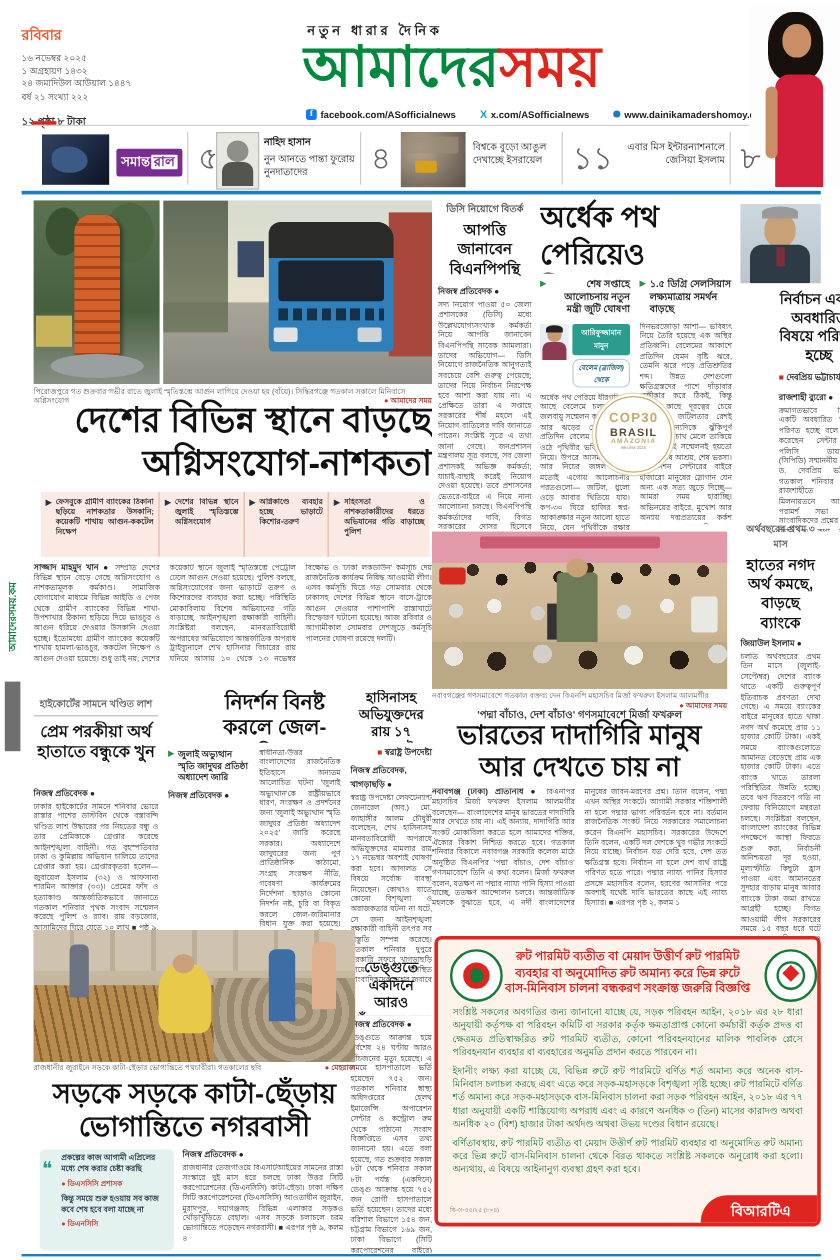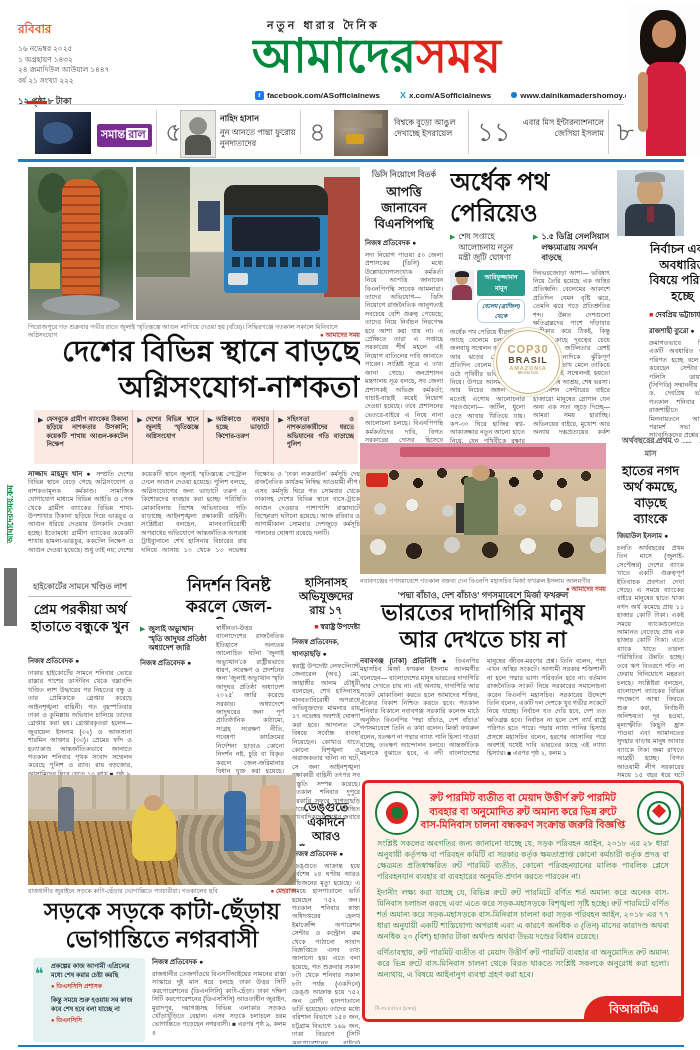--- a/index.html
+++ b/index.html
@@ -32,21 +32,21 @@
     <div style="font-size:7.4px;color:#444;line-height:10.5px;margin-top:4px;">
       <div>১৬ নভেম্বর ২০২৫</div>
       <div>১ অগ্রহায়ণ ১৪৩২</div>
       <div>২৪ জমাদিউল আউয়াল ১৪৪৭</div>
       <div>বর্ষ ২১ সংখ্যা ২২২</div>
     </div>
     <div style="font-size:8.6px;color:#333;margin-top:9px;font-weight:bold;">১২ পৃষ্ঠা ৮ টাকা</div>
   </div>
   <div class="abs" style="left:27px;top:101px;width:20px;height:3px;background:#e02419;"></div>
 
-  <div class="abs" style="left:267px;top:17px;font-size:11px;letter-spacing:3px;color:#222;font-weight:bold;text-align:right;">নতুন ধারার দৈনিক</div>
+  <div class="abs" style="left:256px;top:17px;font-size:11px;letter-spacing:3px;color:#222;font-weight:bold;text-align:right;">নতুন ধারার দৈনিক</div>
 
   <div class="abs" style="left:252px;top:26px;width:380px;height:62px;overflow:hidden;font-weight:bold;font-size:47px;line-height:60px;white-space:nowrap;">
     <span style="color:#00883c;">আমাদের</span><span style="color:#e02419;">সময়</span>
   </div>
 
   <div class="abs" style="left:255px;top:90px;width:375px;display:flex;gap:20px;font-size:8px;font-weight:bold;color:#222;align-items:center;">
     <span style="display:flex;align-items:center;gap:3px;">
       <span style="display:inline-block;width:9px;height:9px;background:#1877f2;color:#fff;border-radius:2px;text-align:center;font-size:7px;line-height:9px;font-family:'Liberation Serif',serif;">f</span>
       <span>facebook.com/ASofficialnews</span>
     </span>
@@ -199,21 +199,21 @@
     <div class="hl" style="font-size:12.5px;line-height:16px;margin-top:3px;height:50px;overflow:hidden;">আপত্তি জানাবেন বিএনপিপন্থি আমলারা</div>
     <div class="byline" style="margin-top:3px;">নিজস্ব প্রতিবেদক ●</div>
     <div class="body" style="height:200px;margin-top:2px;">সদ্য নিয়োগ পাওয়া ৫০ জেলা প্রশাসকের (ডিসি) মধ্যে উল্লেখযোগ্যসংখ্যক কর্মকর্তা নিয়ে আপত্তি জানাবেন বিএনপিপন্থি সাবেক আমলারা। তাদের অভিযোগ— ডিসি নিয়োগে রাজনৈতিক আনুগত্যই সবচেয়ে বেশি গুরুত্ব পেয়েছে; তাদের নিয়ে নির্বাচন নিরপেক্ষ হবে আশা করা যায় না। এ প্রেক্ষিতে তারা এ সপ্তাহে সরকারের শীর্ষ মহলে এই নিয়োগ বাতিলের দাবি জানাতে পারেন। সংশ্লিষ্ট সূত্রে এ তথ্য জানা গেছে। জনপ্রশাসন মন্ত্রণালয় সূত্র বলছে, সব জেলা প্রশাসকই অভিজ্ঞ কর্মকর্তা; যাচাই-বাছাই করেই নিয়োগ দেওয়া হয়েছে। তবে প্রশাসনের ভেতরে-বাইরে এ নিয়ে নানা আলোচনা চলছে। বিএনপিপন্থি কর্মকর্তাদের দাবি, বিগত সরকারের দোসর হিসেবে চিহ্নিতরাও গুরুত্বপূর্ণ জেলায় নিয়োগ পেয়েছেন।</div>
   </div>
 
   <div class="abs hl" style="left:450px;top:166px;width:160px;height:62px;font-size:24px;line-height:31px;text-align:left;overflow:hidden;">অর্ধেক পথ পেরিয়েও ধীরগতি</div>
 
   <div class="abs" style="left:450px;top:232px;width:75px;">
     <div class="bulletrow">
         <span class="tri green">▶</span>
-        <span style="font-size:8px;font-weight:normal;line-height:10.5px;color:#222;">শেষ সপ্তাহে আলোচনায় নতুন মন্ত্রী জুটি ঘোষণা</span>
+        <span style="font-size:8px;font-weight:bold;line-height:10.5px;color:#222;text-align:right;">শেষ সপ্তাহে আলোচনায় নতুন মন্ত্রী জুটি ঘোষণা</span>
       </div>
     <div style="margin-top:6px;display:flex;gap:3px;">
       <div class="photo" style="position:relative;width:24px;height:30px;background:#e9eef2;flex:none;">
         <div class="abs" style="left:6px;top:3px;width:12px;height:12px;background:#c79a72;border-radius:50%;"></div>
         <div class="abs" style="left:5px;top:1px;width:14px;height:6px;background:#222;border-radius:50% 50% 0 0;"></div>
         <div class="abs" style="left:2px;top:15px;width:20px;height:15px;background:#8d3a52;border-radius:6px 6px 0 0;"></div>
       </div>
       <div style="flex:1;">
         <div style="background:#2a9d8f;color:#fff;font-size:6px;font-weight:bold;text-align:center;padding:2px 1px;border-radius:2px;">আরিফুজ্জামান মামুন</div>
         <div style="font-size:5.8px;font-style:italic;font-weight:bold;color:#1f5f74;text-align:center;margin-top:3px;border:1px solid #bcd;border-radius:6px;padding:1px;">বেলেম (ব্রাজিল) থেকে</div>

